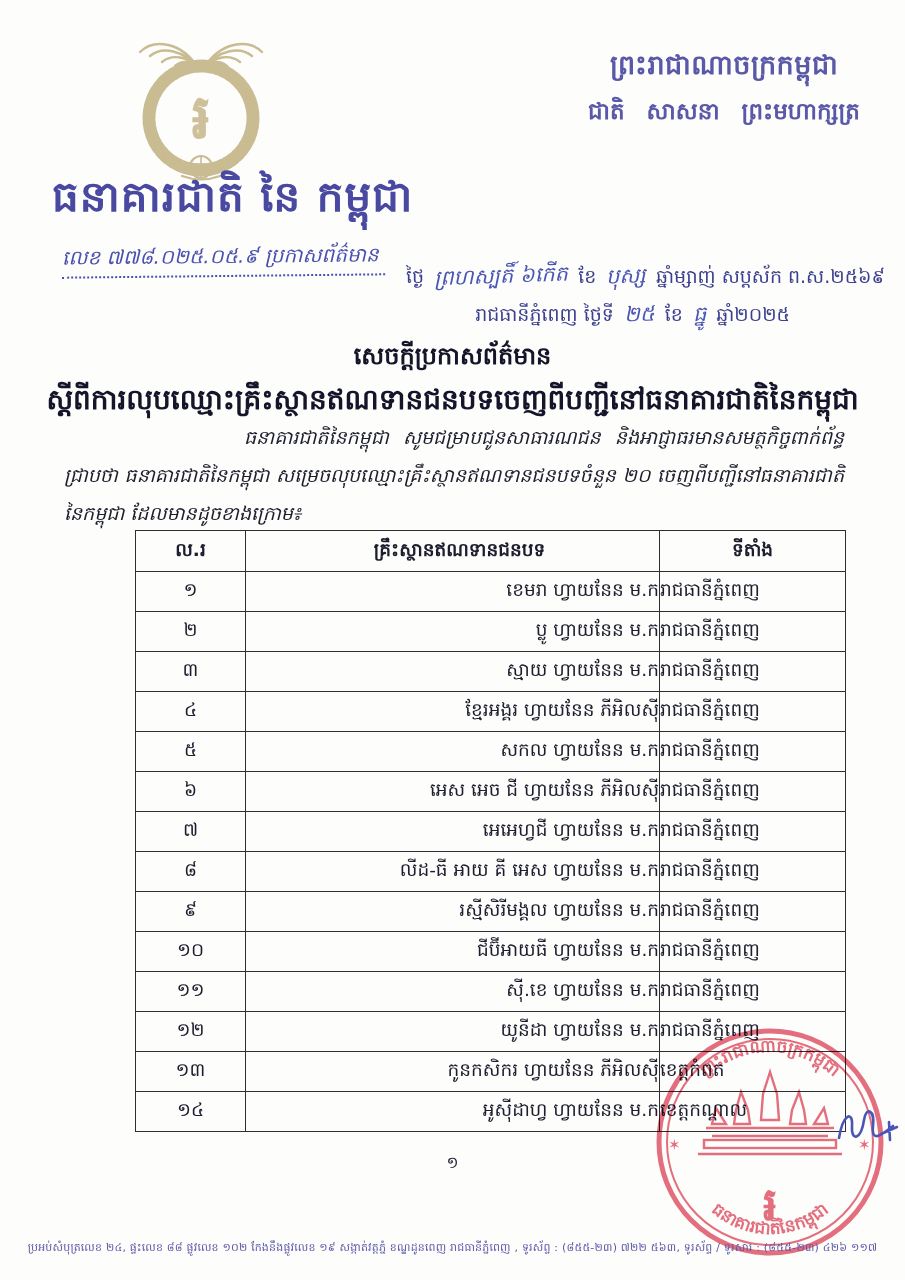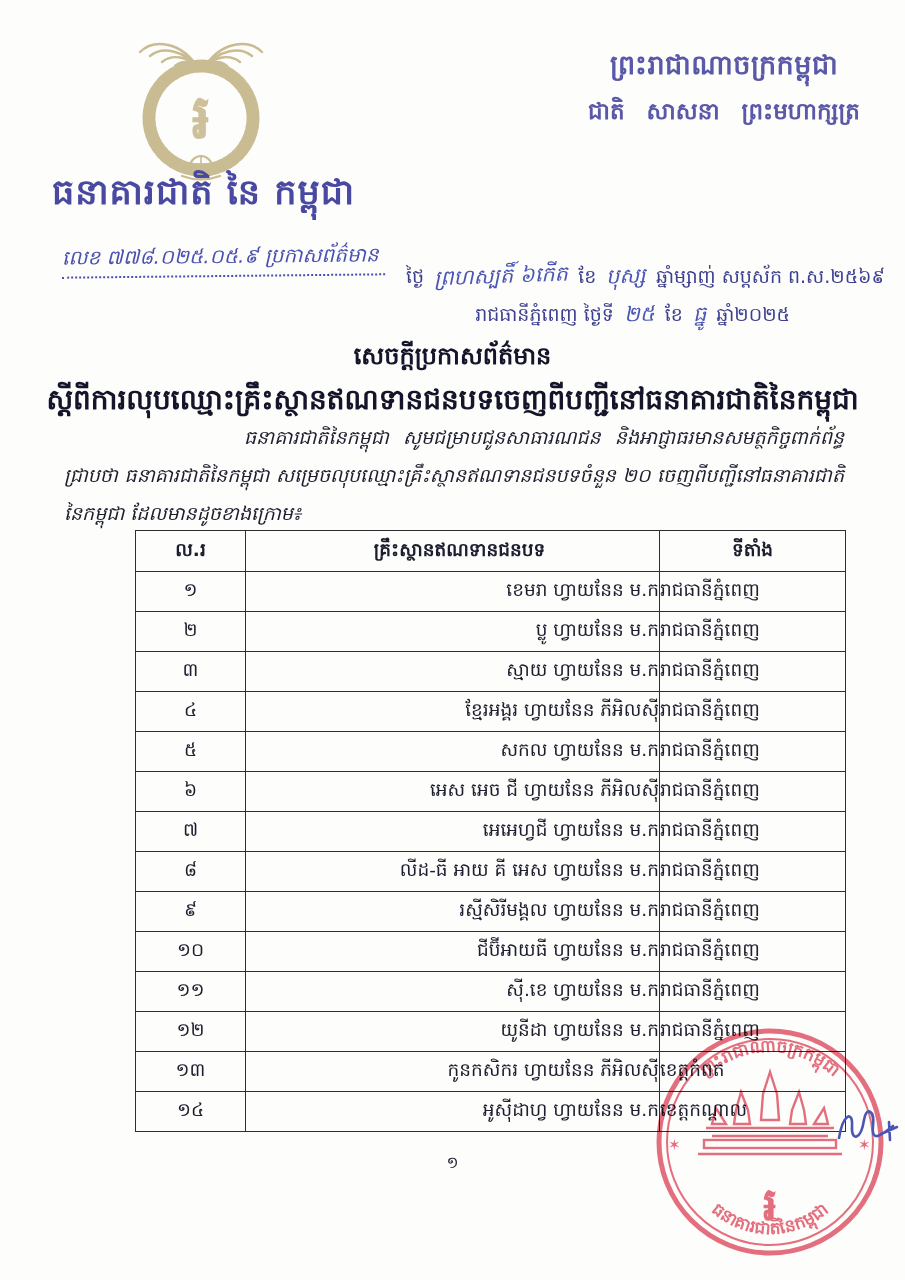--- a/index.html
+++ b/index.html
@@ -8,21 +8,21 @@
     position:relative; width:905px; height:1280px; margin:0 auto;
     background:#fdfdfb; overflow:hidden;
     font-family:"DejaVu Sans", sans-serif; color:#1f2030;
   }
   
   #emblem { position:absolute; left:112px; top:30px; width:178px; height:152px; }
   .kingdom { position:absolute; left:548px; top:48px; width:352px; text-align:center;
              color:#5a58a8; font-weight:bold; }
   .kingdom .l1 { font-size:27px; letter-spacing:.5px; }
   .kingdom .l2 { font-size:23px; margin-top:10px; word-spacing:14px; }
-  .bankname { position:absolute; left:52px; top:170px; font-size:35px; font-weight:bold;
+  .bankname { position:absolute; left:52px; top:170px; font-size:42px; font-weight:bold;
               color:#4a49a2; letter-spacing:1px; }
   .refline { position:absolute; left:62px; top:243px; font-size:20px; font-style:italic;
              color:#4a50b0; transform:rotate(-.6deg);
              border-bottom:2px dotted #4a50b0; padding:0 6px 2px 0; }
   
   .dateline1 { position:absolute; left:0; top:262px; width:885px; text-align:right;
                font-size:19px; color:#3c3f8f; white-space:nowrap; }
   .dateline2 { position:absolute; left:0; top:300px; width:790px; text-align:right;
                font-size:19px; color:#3c3f8f; white-space:nowrap; }
   .hw { font-style:italic; color:#4a55b5; display:inline-block; transform:rotate(-2deg);
@@ -219,14 +219,15 @@
       <rect x="58" y="116" width="132" height="8"></rect>
       <path d="M52 130 h144"></path>
     </g>
     <text x="124" y="196" text-anchor="middle" font-size="46" font-weight="bold" fill="#e04f63">៛</text>
   </svg>
 
   <svg id="initials" viewBox="0 0 72 52">
     <path d="M6 38 C10 14 20 10 19 26 C18 42 28 40 31 20 C33 6 42 10 40 26 C38 44 50 34 60 26 M48 34 l16 -7 M56 22 l1 18" stroke="#4a55b5" stroke-width="2.6" fill="none" stroke-linecap="round"></path>
   </svg>
 
+  <div class="footer">ប្រអប់សំបុត្រលេខ ២៤, ផ្ទះលេខ ៨៨ ផ្លូវលេខ ១០២ កែងនឹងផ្លូវលេខ ១៩ សង្កាត់វត្តភ្នំ ខណ្ឌដូនពេញ រាជធានីភ្នំពេញ , ទូរស័ព្ទ : (៨៥៥-២៣) ៧២២ ៥៦៣, ទូរស័ព្ទ / ទូរសារ : (៨៥៥-២៣) ៤២៦ ១១៧</div>
 
 </div>
 
 </body></html>

